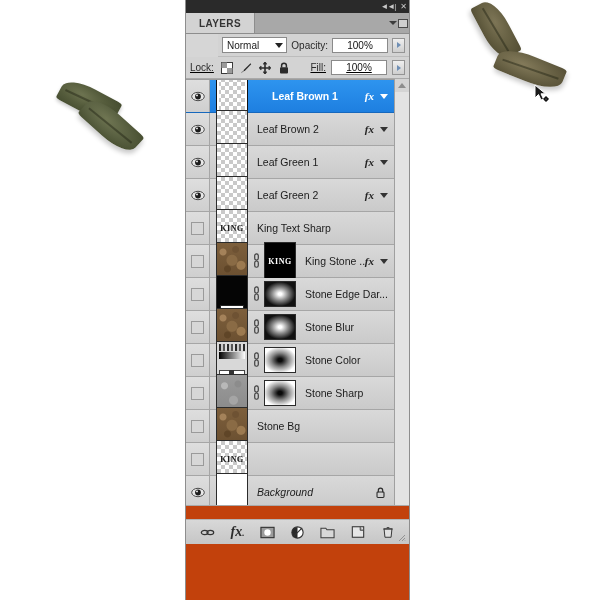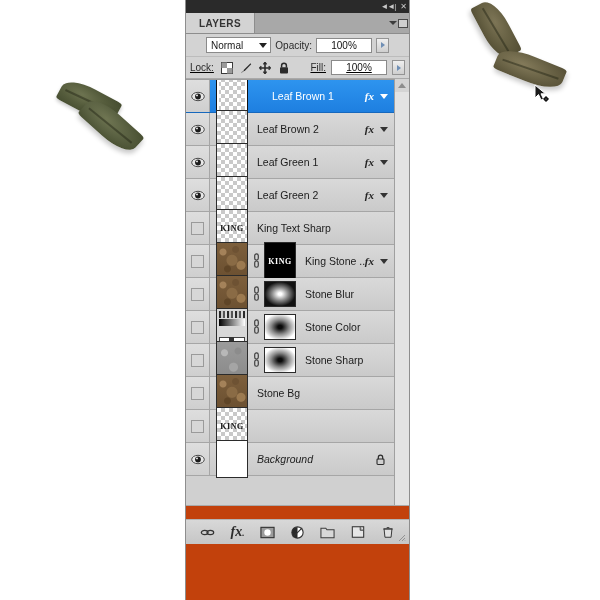--- a/index.html
+++ b/index.html
@@ -73,22 +73,23 @@
   .panel-menu-btn{
     width:22px;display:flex;align-items:center;justify-content:center;gap:1px;
   }
   .pm-tri{width:0;height:0;border-left:4px solid transparent;border-right:4px solid transparent;
           border-top:4px solid #3c3c3c;}
   .pm-lines{width:8px;height:7px;border:1px solid #4a4a4a;background:#cfcfcf;}
 
   
   .ctrl-row{
     height:22px;display:flex;align-items:center;
-    background:#d3d3d3;padding:0 20px;gap:4px;
+    background:#d3d3d3;padding:0 4px;gap:4px;
     border-bottom:1px solid #bcbcbc;
+    margin-left:32px;
   }
   .blend-select{
     flex:1;height:16px;background:#fff;border:1px solid #8a8a8a;
     display:flex;align-items:center;justify-content:space-between;
     padding:0 3px 0 4px;font-size:10px;color:#1a1a1a;box-sizing:border-box;
   }
   .caret-dn{width:0;height:0;border-left:4px solid transparent;border-right:4px solid transparent;
             border-top:5px solid #222;}
   .ctrl-label{font-size:10px;color:#2a2a2a;white-space:nowrap;}
   .num-field{
@@ -183,21 +184,21 @@
   }
   .mask-thumb.inv{background:radial-gradient(ellipse at 50% 50%, #0a0a0a 10%, #8a8a8a 42%, #ffffff 78%);}
   .link-ico{width:10px;height:18px;margin:0 3px;display:flex;align-items:center;justify-content:center;}
   .folder-ico{width:22px;height:17px;margin-left:4px;flex:none;}
   .grp-arrow{width:11px;margin-left:5px;flex:none;display:flex;align-items:center;justify-content:center;}
 
   .lname{
     flex:1;font-size:10.5px;color:#1b1b1b;padding-left:9px;
     white-space:nowrap;overflow:hidden;text-overflow:clip;
   }
-  .row.selected .lname{color:#ffffff;font-weight:normal;padding-left:24px;}
+  .row.selected .lname{color:#ffffff;font-weight:bold;padding-left:24px;}
   .lname.italic{font-style:italic;}
   .fx-badge{font-size:11px;font-style:italic;font-weight:bold;color:#232323;
             font-family:"Liberation Serif",serif;padding-right:4px;white-space:nowrap;}
   .row.selected .fx-badge{color:#ffffff;}
   .fx-caret{width:12px;display:flex;align-items:center;justify-content:center;padding-right:4px;}
   .fx-caret i{width:0;height:0;border-left:4px solid transparent;border-right:4px solid transparent;
               border-top:5px solid #333;display:block;}
   .row.selected .fx-caret i{border-top-color:#fff;}
   .lock-badge{width:16px;display:flex;align-items:center;justify-content:center;padding-right:6px;}
 
@@ -393,20 +394,34 @@
           <span class="lname">King Stone ...</span>
           <span class="fx-badge">fx</span>
           <span class="fx-caret">
             <i></i>
           </span>
         </div>
         <div class="row">
           <span class="eye-cell">
             <span class="eye-empty"></span>
           </span>
+          <span class="thumb tx-black"></span>
+          <span class="link-ico">
+            <svg viewBox="0 0 10 18" width="9" height="16">
+              <rect x="3" y="1" width="4" height="7" rx="2" fill="none" stroke="#3a3a3a" stroke-width="1.3"></rect>
+              <rect x="3" y="9" width="4" height="7" rx="2" fill="none" stroke="#3a3a3a" stroke-width="1.3"></rect>
+            </svg>
+          </span>
+          <span class="mask-thumb"></span>
+          <span class="lname">Stone Edge Dar...</span>
+        </div>
+        <div class="row">
+          <span class="eye-cell">
+            <span class="eye-empty"></span>
+          </span>
           <span class="thumb tx-stone"></span>
           <span class="link-ico">
             <svg viewBox="0 0 10 18" width="9" height="16">
               <rect x="3" y="1" width="4" height="7" rx="2" fill="none" stroke="#3a3a3a" stroke-width="1.3"></rect>
               <rect x="3" y="9" width="4" height="7" rx="2" fill="none" stroke="#3a3a3a" stroke-width="1.3"></rect>
             </svg>
           </span>
           <span class="mask-thumb"></span>
           <span class="lname">Stone Blur</span>
         </div>

